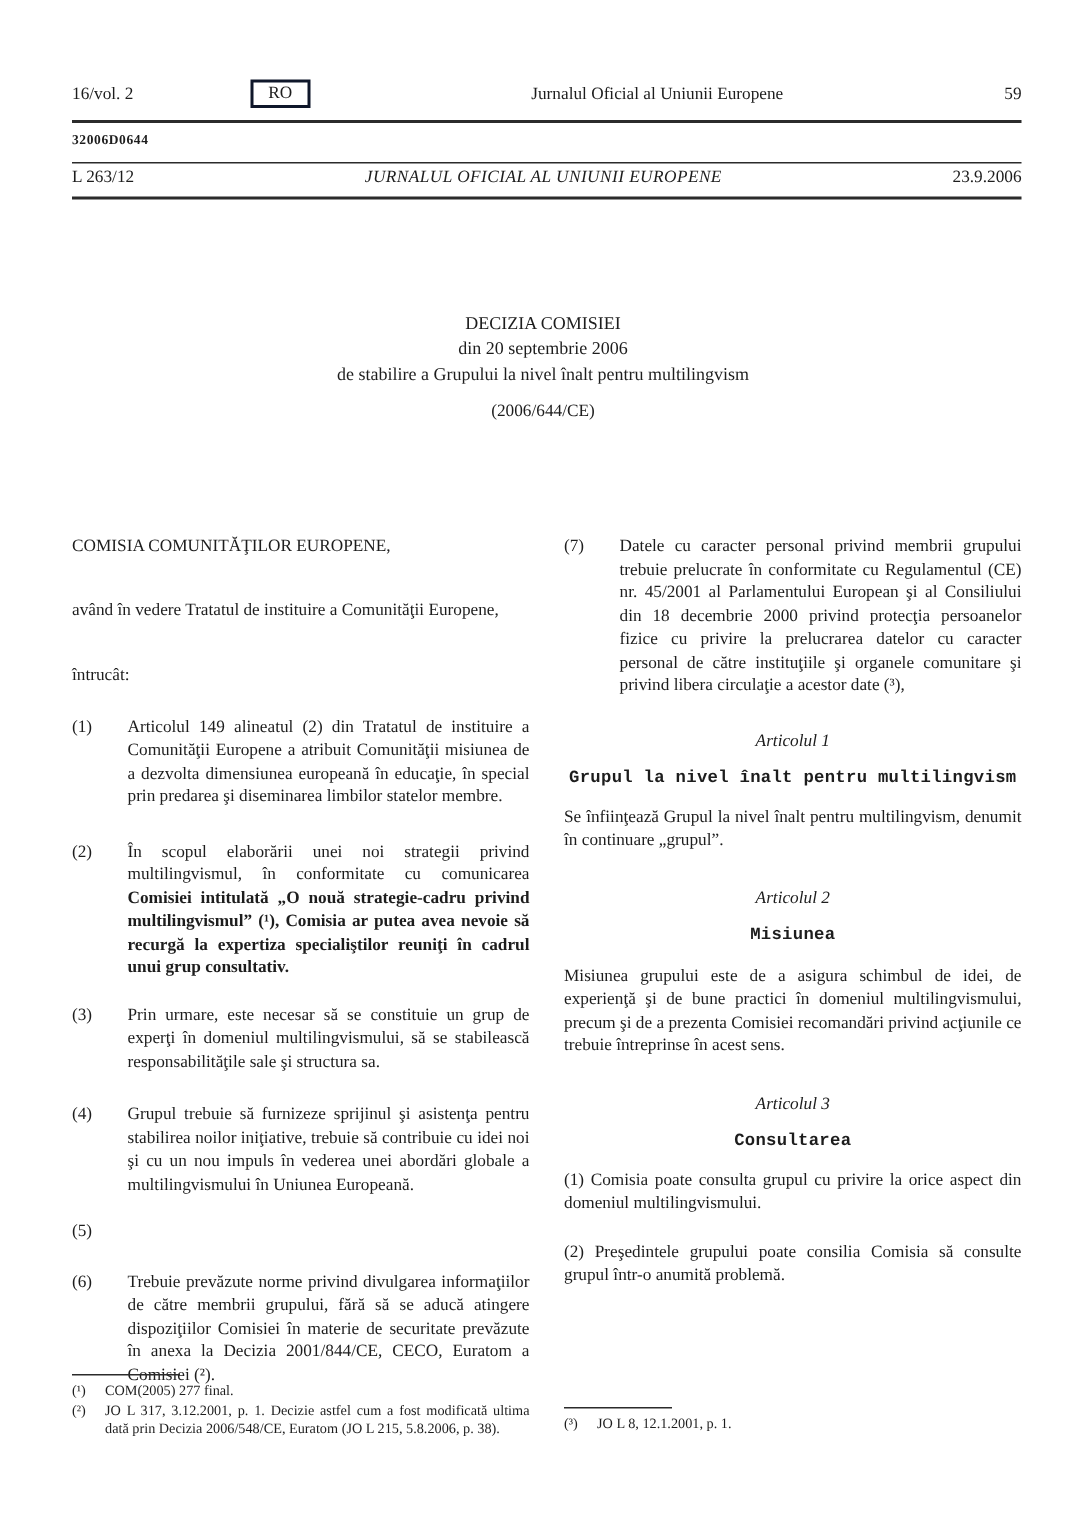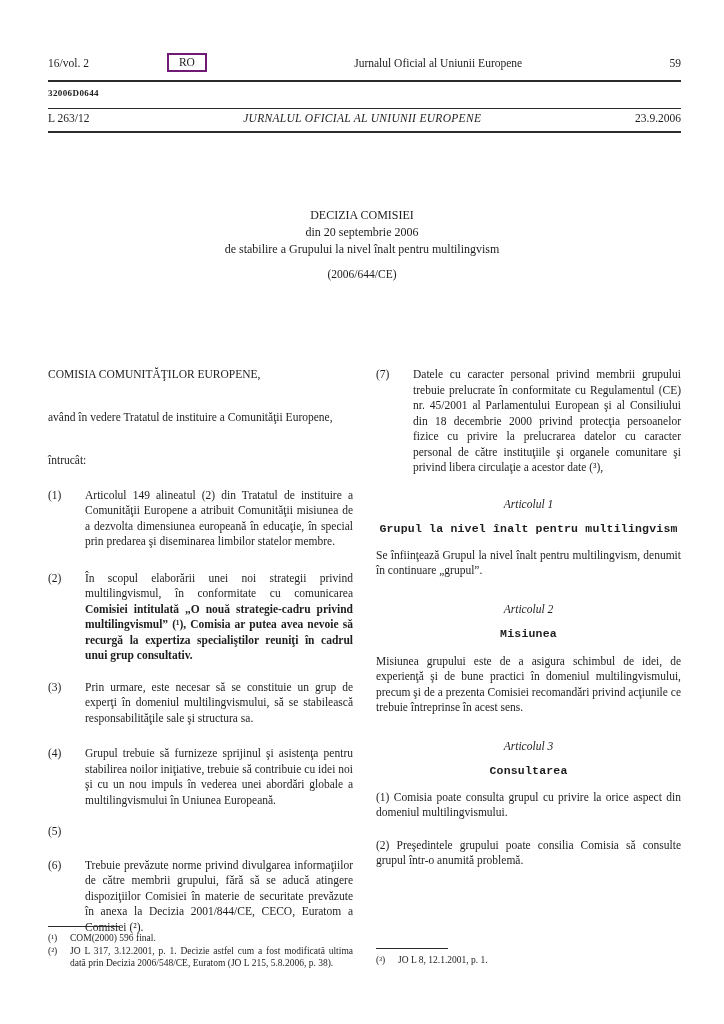--- a/index.html
+++ b/index.html
@@ -12,42 +12,42 @@
     overflow:hidden;
   }
   .page { position:absolute; inset:0; }
 
   
   .hdr1 {
     position:absolute; top:53px; left:48px; right:43px;
     display:flex; align-items:center; font-size:11.5px;gap:44px;
   }
   .ro-box {
-    border:2px solid #701a75; padding:0 10px 1px 10px;
+    border:2px solid #0f172a; padding:0 10px 1px 10px;
     margin-left:34px; line-height:14px;
   }
   .hdr1-center { flex:1; text-align:center; }
   .rule-a { position:absolute; top:80px; left:48px; right:43px; border-top:2px solid #2b2b2b; }
   .celex  { position:absolute; top:88px; left:48px; font-size:9px; font-weight:bold; letter-spacing:.4px; }
   .rule-b { position:absolute; top:108px; left:48px; right:43px; border-top:1.5px solid #2b2b2b; }
   .hdr2 {
     position:absolute; top:112px; left:48px; right:43px;
     display:flex; align-items:flex-end; font-size:11.5px;
   }
   .hdr2-center { flex:1; text-align:center; font-style:italic; letter-spacing:.3px; }
   .rule-c { position:absolute; top:131px; left:48px; right:43px; border-top:2.5px solid #2b2b2b; }
 
   
   .title-block { position:absolute; top:207px; left:0; right:0; text-align:center; }
   .title-line { font-weight:normal; font-size:12px; line-height:17px; }
   .title-ref  { font-size:11.5px; margin-top:10px; }
 
   
   .columns {
-    position:absolute; top:367px; left:48px; right:43px; height:617px;
+    position:absolute; top:357px; left:48px; right:43px; height:617px;
     display:flex; gap:23px;
   }
   .col { flex:1; position:relative; }
   .bt { font-size:11.5px; line-height:15.5px; text-align:justify; }
 
   .recital { display:grid; grid-template-columns:37px 1fr; }
   .recital .num { text-align:left; }
 
   .l-having  { margin-top:27px; }
   .l-whereas { margin-top:28px; }
@@ -138,21 +138,21 @@
 
       <div class="bt recital m-r6">
         <span class="num">(6)</span>
         <span>Trebuie prevăzute norme privind divulgarea informaţiilor de către membrii grupului, fără să se aducă atingere dispoziţiilor Comisiei în materie de securitate prevăzute în anexa la Decizia 2001/844/CE, CECO, Euratom a Comisiei (²).</span>
       </div>
 
       <div class="footnotes fn-left">
         <div class="fn-rule"></div>
         <div class="fn">
           <span>(¹)</span>
-          <span>COM(2000) 596 final.</span>
+          <span>COM(2005) 277 final.</span>
         </div>
         <div class="fn">
           <span>(²)</span>
           <span>JO L 317, 3.12.2001, p. 1. Decizie astfel cum a fost modificată ultima dată prin Decizia 2006/548/CE, Euratom (JO L 215, 5.8.2006, p. 38).</span>
         </div>
       </div>
     </div>
 
     <div class="col">
       <div class="bt recital">

